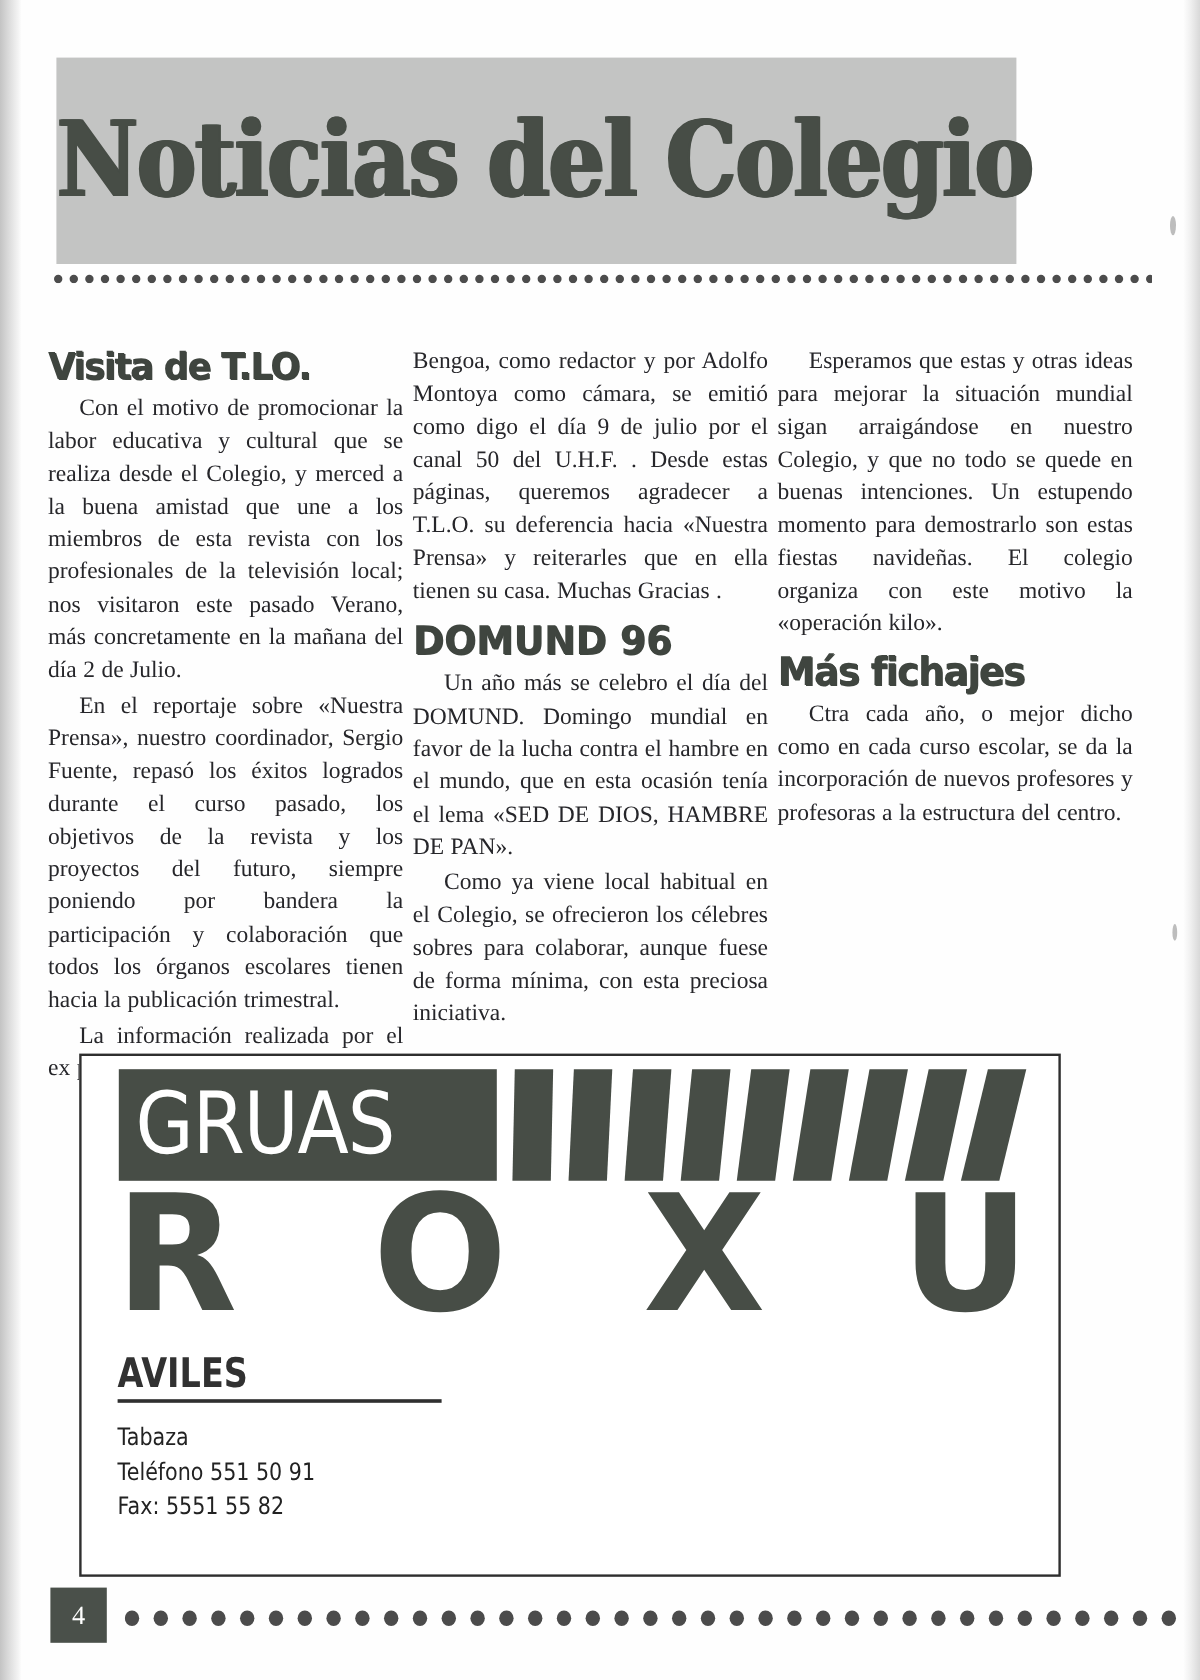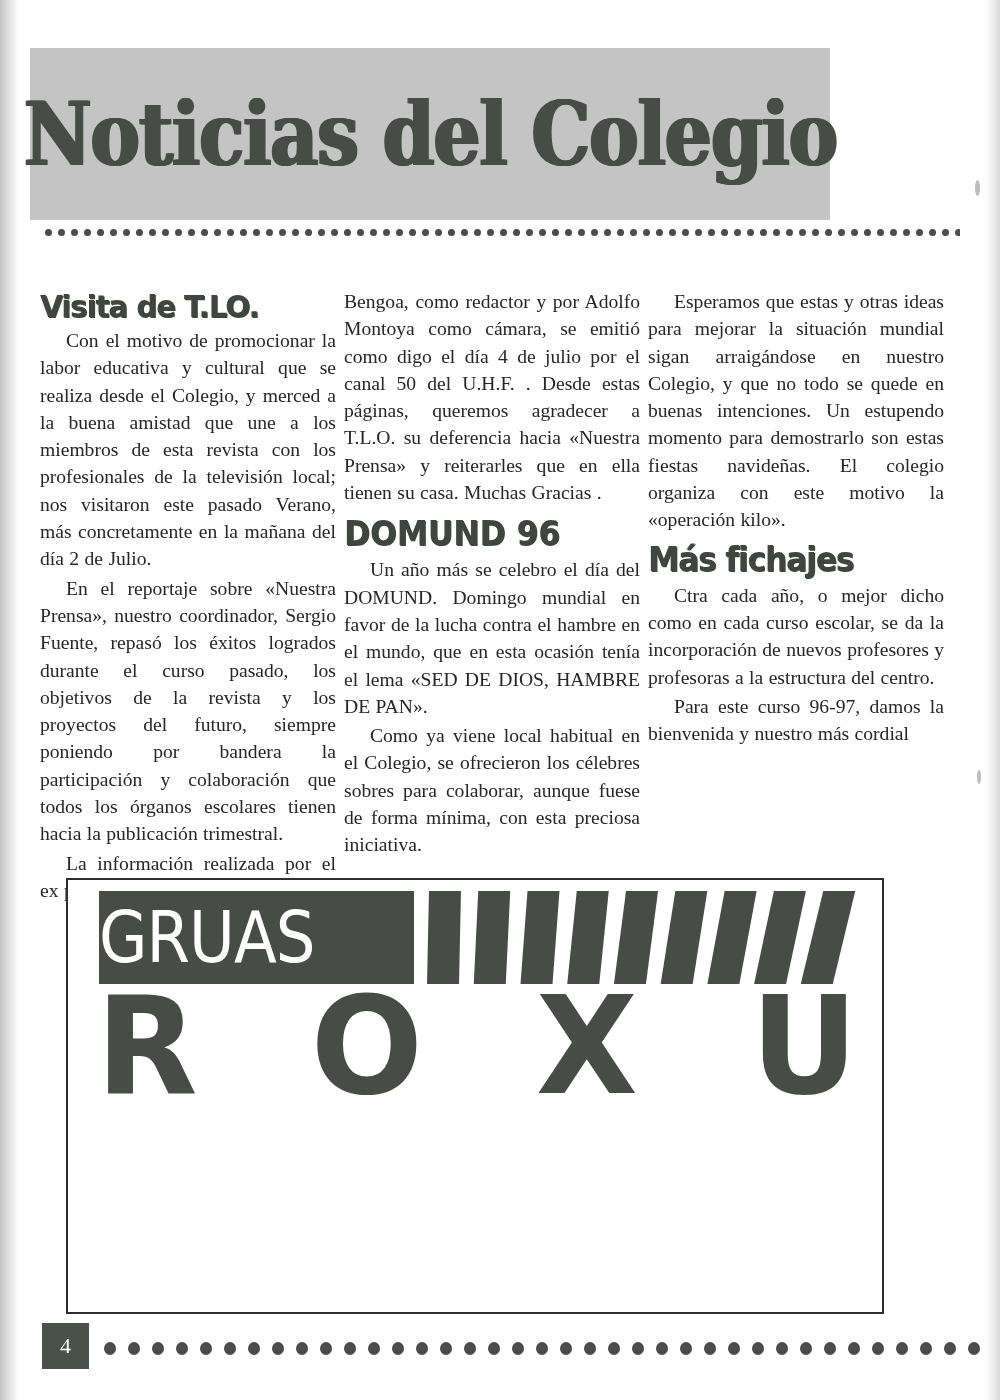--- a/index.html
+++ b/index.html
@@ -32,26 +32,26 @@
     opacity: .8;
   }
   .scan-speck {
     position: absolute;
     background: #bdbdbd;
     border-radius: 50%;
   }
   
   .masthead {
     position: absolute;
-    left: 30px; top: 48px;
+    left: 47px; top: 48px;
     width: 800px; height: 172px;
     background: #c3c4c3;
     display: flex;
     align-items: center;
-    justify-content: center;
+    justify-content: flex-start;
   }
   .masthead-title {
     font-family: "DejaVu Serif", "Liberation Serif", serif;
     font-weight: 700;
     font-size: 74px;
     letter-spacing: -1px;
     color: #474d46;
     white-space: nowrap;
     transform: scaleY(1.18);
     text-shadow: 1px 0 0 #474d46, 2px 0 0 #474d46, -1px 0 0 #474d46;
@@ -143,20 +143,21 @@
     width: 760px; height: 93px;
     display: flex;
     align-items: stretch;
   }
   .gruas-block {
     width: 315px;
     background: #474d46;
     display: flex;
     align-items: center;
     justify-content: flex-start;
+    padding-left: 14px;
     box-sizing: border-box;
   }
   .gruas-text {
     font-family: "DejaVu Sans", "Liberation Sans", sans-serif;
     font-weight: 400;
     font-size: 68px;
     color: #ffffff;
     letter-spacing: -1px;
     transform: scaleX(.92) scaleY(1.05);
     transform-origin: left center;
@@ -334,31 +335,30 @@
   <div class="columns">
 
     <div class="col">
       <h2 class="sec-head">Visita de T.LO.</h2>
       <p>Con el motivo de promocionar la labor educativa y cultural que se realiza desde el Colegio, y merced a la buena amistad que une a los miembros de esta revista con los profesionales de la televisión local; nos visitaron este pasado Verano, más concretamente en la mañana del día 2 de Julio.</p>
       <p>En el reportaje sobre «Nuestra Prensa», nuestro coordinador, Sergio Fuente, repasó los éxitos logrados durante el curso pasado, los objetivos de la revista y los proyectos del futuro, siempre poniendo por bandera la participación y colaboración que todos los órganos escolares tienen hacia la publicación trimestral.</p>
       <p class="trailing">La información realizada por el ex presentador de T.L.O., Gonzalo</p>
     </div>
 
     <div class="col">
-      <p class="noindent">Bengoa, como redactor y por Adolfo Montoya como cámara, se emitió como digo el día 4 de julio por el canal 50 del U.H.F. . Desde estas páginas, queremos agradecer a T.L.O. su deferencia hacia «Nuestra Prensa» y reiterarles que en ella tienen su casa. Muchas Gracias .</p>
+      <p class="noindent">Bengoa, como redactor y por Adolfo Montoya como cámara, se emitió como digo el día 9 de julio por el canal 50 del U.H.F. . Desde estas páginas, queremos agradecer a T.L.O. su deferencia hacia «Nuestra Prensa» y reiterarles que en ella tienen su casa. Muchas Gracias .</p>
       <h2 class="sec-head domund">DOMUND 96</h2>
       <p>Un año más se celebro el día del DOMUND. Domingo mundial en favor de la lucha contra el hambre en el mundo, que en esta ocasión tenía el lema «SED DE DIOS, HAMBRE DE PAN».</p>
       <p class="trailing">Como ya viene local habitual en el Colegio, se ofrecieron los célebres sobres para colaborar, aunque fuese de forma mínima, con esta preciosa iniciativa.</p>
     </div>
 
     <div class="col">
       <p>Esperamos que estas y otras ideas para mejorar la situación mundial sigan arraigándose en nuestro Colegio, y que no todo se quede en buenas intenciones. Un estupendo momento para demostrarlo son estas fiestas navideñas. El colegio organiza con este motivo la «operación kilo».</p>
       <h2 class="sec-head fichajes">Más fichajes</h2>
       <p>Ctra cada año, o mejor dicho como en cada curso escolar, se da la incorporación de nuevos profesores y profesoras a la estructura del centro.</p>
-      <p class="trailing">Para este curso 96-97, damos la bienvenida y nuestro más cordial</p>
     </div>
 
   </div>
 
   <div class="ad">
 
     <div class="ad-logo-row">
       <div class="gruas-block">
         <span class="gruas-text">GRUAS</span>
       </div>
@@ -376,20 +376,29 @@
     </div>
 
     <div class="roxu-row" id="roxuRow">
         <span class="roxu-letter" style="color: rgb(71, 77, 70);">R</span>
         <span class="roxu-letter" style="color: rgb(71, 77, 70);">O</span>
         <span class="roxu-letter" style="color: rgb(71, 77, 70);">X</span>
         <span class="roxu-letter" style="color: rgb(71, 77, 70);">U</span>
       </div>
 
     <div class="ad-cities" id="adCities">
+        <div class="city">
+          <div class="city-name">AVILES</div>
+          <div class="city-rule"></div>
+          <div class="city-lines">
+            <div>Tabaza</div>
+            <div>Teléfono 551 50 91</div>
+            <div>Fax: 5551 55 82</div>
+          </div>
+        </div>
       </div>
 
   </div>
 
   <div class="page-number">4</div>
   <div class="dot-rule-foot" id="dotRuleFoot">
       <span class="dot"></span>
       <span class="dot"></span>
       <span class="dot"></span>
       <span class="dot"></span>

